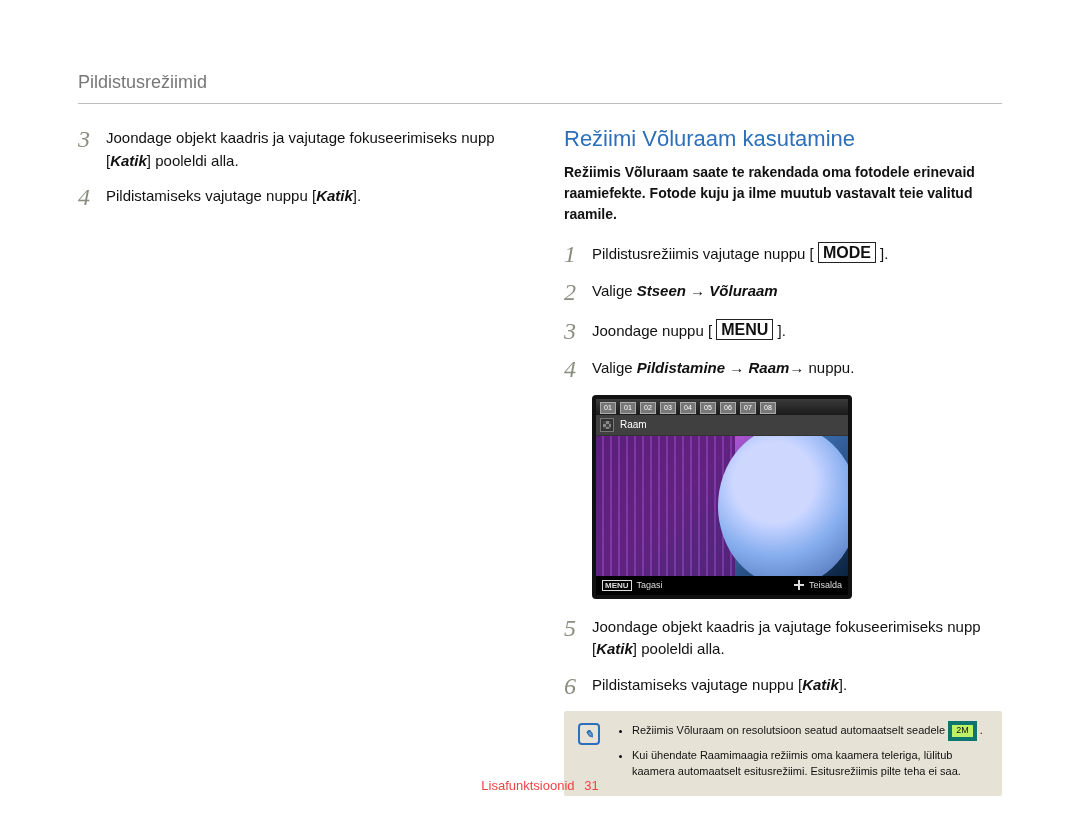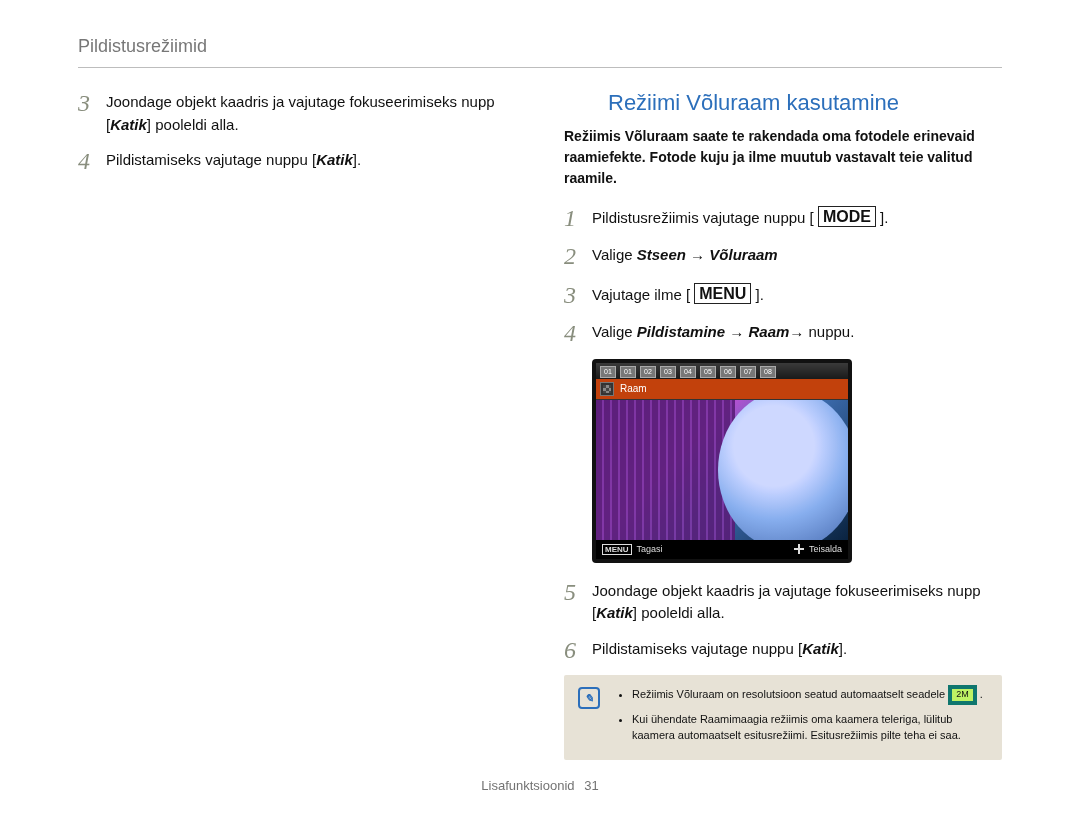--- a/index.html
+++ b/index.html
@@ -5,21 +5,21 @@
   * { box-sizing: border-box; margin: 0; padding: 0; }
   body {
     font-family: Arial, Helvetica, sans-serif;
     background: #fff;
     width: 1080px;
     height: 815px;
     position: relative;
     color: #111;
   }
   .page {
-    padding: 36px 78px 0 78px;
+    padding: 72px 78px 0 78px;
   }
   .header-title {
     color: #777;
     font-size: 18px;
     padding-bottom: 10px;
     border-bottom: 1px solid #bdbdbd;
     margin-bottom: 22px;
   }
   .columns {
     display: flex;
@@ -47,21 +47,20 @@
   }
   .step-text {
     padding-top: 1px;
   }
   .step-text .bold { font-weight: 700; font-style: italic; }
   .section-title {
     color: #2c6fbb;
     font-size: 22px;
     font-weight: 400;
     margin-bottom: 10px;
-    margin-left: 44px;
   }
   .intro {
     font-size: 14px;
     line-height: 1.5;
     margin-bottom: 16px;
     font-weight: bold;
   }
   .btn-label-box {
     display: inline-block;
     font-size: 16px;
@@ -90,21 +89,21 @@
   .ss-top .ico {
     width: 16px; height: 12px;
     background: #777;
     border: 1px solid #aaa;
     font-size: 7px;
     display: flex; align-items:center; justify-content:center;
   }
   .ss-label-row {
     display:flex; align-items:center; gap:6px;
     padding: 3px 4px;
-    background:#c2410c;
+    background:#404040;
     border-bottom:1px solid #333;
   }
   .ss-label-row .sq {
     width:14px;height:14px;background:#333;border:1px solid #777;
     position:relative;
   }
   .ss-label-row .sq::before{
     content:""; position:absolute; inset:2px;
     background:repeating-conic-gradient(#888 0 25%, #444 0 50%);
     background-size:6px 6px;
@@ -178,21 +177,21 @@
     display:inline-block; font-size:9px; border:4px solid #0f766e;
     padding:0 4px; line-height:1.3; vertical-align:1px; background:#bef264;
   }
 
   .footer {
     position: absolute;
     left: 0; right: 0;
     bottom: 22px;
     text-align: center;
     font-size: 13px;
-    color: #737373;
+    color: #ef4444;
   }
   .footer .pg { margin-left: 6px; }
 </style>
 </head>
 <body>
 
 <div class="page">
   <div class="header-title">Pildistusrežiimid</div>
 
   <div class="columns">
@@ -227,21 +226,21 @@
       <div class="step">
         <div class="step-num">2</div>
         <div class="step-text">
           <span>Valige </span><span class="bold">Stseen → Võluraam</span>
         </div>
       </div>
 
       <div class="step">
         <div class="step-num">3</div>
         <div class="step-text">
-          <span>Vajutage ilme [ </span><span class="btn-label-box">MENU</span><span> ].</span>
+          <span>Joondage nuppu [ </span><span class="btn-label-box">MENU</span><span> ].</span>
         </div>
       </div>
 
       <div class="step">
         <div class="step-num">4</div>
         <div class="step-text">
           <span>Valige </span><span class="bold">Pildistamine → Raam</span><span>→ nuppu.</span>
         </div>
       </div>
 

